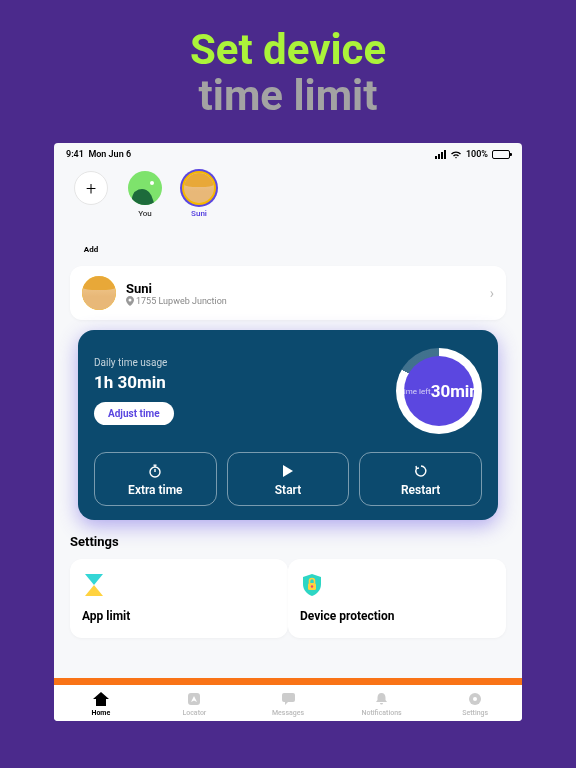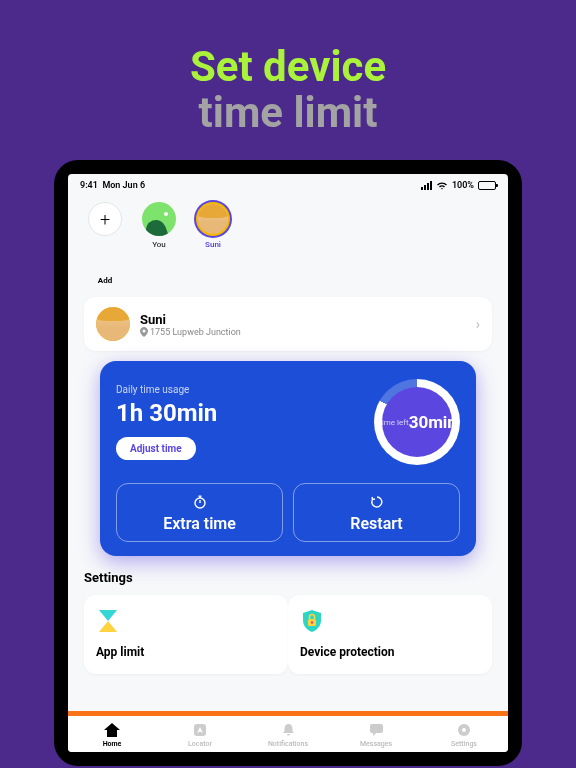--- a/index.html
+++ b/index.html
@@ -1,20 +1,20 @@
 <!DOCTYPE html>
 <html><head>
 <meta charset="utf-8">
 <style>
 * { margin: 0; padding: 0; box-sizing: border-box; font-family: -apple-system, BlinkMacSystemFont, "Segoe UI", Roboto, sans-serif; }
 body { background: #4B2A8C; width: 576px; height: 768px; overflow: hidden; }
-.hero-title { text-align: center; padding-top: 44px; padding-bottom: 24px; }
+.hero-title { text-align: center; padding-top: 27px; padding-bottom: 24px; }
 .hero-line1 { font-size: 42px; font-weight: 700; color: #ABF33A; line-height: 1.1; }
 .hero-line2 { font-size: 42px; font-weight: 700; color: #a3a3a3; line-height: 1.1; }
-.tablet-frame { width: 468px; margin: 0 auto; background: #000; border-radius: 24px; padding: 14px; }
+.tablet-frame { width: 468px; margin: 0 auto; background: #000; border-radius: 24px; }
 .tablet-screen { background: #F7F8FA; border-radius: 4px; overflow: hidden; height: 578px; position: relative; }
 .status-bar { display: flex; justify-content: space-between; align-items: center; padding: 6px 12px 2px; font-size: 9px; font-weight: 600; color: #000; }
 .status-right { display: flex; align-items: center; gap: 4px; }
 .bars { display: inline-flex; align-items: flex-end; gap: 1px; }
 .bars span { width: 2px; background: #000; display: block; }
 .bars span:nth-child(1){height:3px} .bars span:nth-child(2){height:5px} .bars span:nth-child(3){height:7px} .bars span:nth-child(4){height:9px}
 .battery { width: 18px; height: 9px; border: 1px solid #000; border-radius: 2px; position: relative; }
 .battery::after { content:''; position:absolute; right:-3px; top:2px; width:2px; height:3px; background:#000; border-radius:0 1px 1px 0;}
 .battery-fill { background:#000; width:100%; height:100%; border-radius:1px;}
 .profiles { display: flex; gap: 12px; padding: 10px 16px 6px; align-items: flex-start; }
@@ -30,46 +30,46 @@
 .suni-face::before { content:''; position:absolute; top:-2px; left:-2px; right:-2px; height:16px; background:#E8A838; border-radius: 14px 14px 40% 40%;}
 .profile-label { font-size: 8px; color: #333; font-weight: 500; }
 .profile-label.selected { color: #5B47E0; font-weight: 600; }
 .profile-label.add-l { font-weight: 700; color: #000; margin-top: 36px; }
 .profile-card { margin: 6px 16px; background: #fff; border-radius: 12px; padding: 10px 12px; display: flex; align-items: center; gap: 10px; box-shadow: 0 1px 3px rgba(0,0,0,0.04); }
 .profile-card-avatar { width: 34px; height: 34px; border-radius: 50%; background: #F5B800; position: relative; overflow: hidden; flex-shrink: 0; }
 .profile-card-info { flex: 1; }
 .profile-card-name { font-size: 13px; font-weight: 700; color: #000; }
 .profile-card-loc { font-size: 9px; color: #888; display: flex; align-items: center; gap: 2px; }
 .chevron { color: #bbb; font-size: 14px; }
-.time-card { margin: 10px 32px; background: #1d4ed8; border-radius: 16px; padding: 18px 16px 14px; box-shadow: 0 6px 20px rgba(91,71,224,0.45); }
+.time-card { margin: 10px 24px; background: #0c4a6e; border-radius: 16px; padding: 18px 16px 14px; box-shadow: 0 6px 20px rgba(91,71,224,0.45); }
 .time-top { display: flex; justify-content: space-between; align-items: center; margin-bottom: 18px; }
 .time-left-col { }
 .time-label { font-size: 10px; color: rgba(255,255,255,0.75); margin-bottom: 4px; }
-.time-value { font-size: 24px; font-weight: 700; color: #fff; margin-bottom: 10px; }
+.time-value { font-size: 17px; font-weight: 700; color: #fff; margin-bottom: 10px; }
 .adjust-btn { background: #fff; color: #5B47E0; border: none; border-radius: 16px; padding: 6px 14px; font-size: 10px; font-weight: 700; }
 .ring-wrap { position: relative; width: 86px; height: 86px; }
 .ring-bg { position:absolute; inset:0; border-radius:50%; background: conic-gradient(#fff 0deg 300deg, rgba(255,255,255,0.22) 300deg 360deg); }
 .ring-bg::after { content:''; position:absolute; inset:8px; background:#5B47E0; border-radius:50%; }
 .ring-text { position: absolute; inset: 0; display: flex; flex-direction: row; align-items: center; justify-content: center; }
 .ring-label { font-size: 8px; color: rgba(255,255,255,0.75); }
 .ring-value { font-size: 17px; font-weight: 700; color: #fff; }
 .time-actions { display: flex; gap: 10px; }
 .time-action { flex: 1; border: 1.5px solid rgba(255,255,255,0.45); border-radius: 12px; padding: 10px 4px 8px; display: flex; flex-direction: column; align-items: center; gap: 4px; background: transparent; }
 .time-action-icon { color: #fff; font-size: 15px; height: 16px; display:flex; align-items:center; justify-content:center;}
-.time-action-label { font-size: 16px; color: #fff; font-weight: 600; }
+.time-action-label { font-size: 12px; color: #fff; font-weight: 600; }
 .settings-section { margin: 14px 16px 0; }
 .settings-title { font-size: 13px; font-weight: 700; color: #000; margin-bottom: 10px; }
 .settings-grid { display: flex; gap: 0; align-items: center; }
 .settings-card { flex: 1; background: #fff; border-radius: 12px; padding: 14px 12px; box-shadow: 0 1px 3px rgba(0,0,0,0.04); }
 .settings-icon { width: 24px; height: 24px; margin-bottom: 12px; display:flex; align-items:center; justify-content:center;}
 .settings-card-label { font-size: 12px; font-weight: 700; color: #000; line-height: 1.2; }
 .hourglass { position:relative; width:18px; height:22px;}
 .hourglass::before{content:''; position:absolute; top:0; left:0; border-left:9px solid transparent; border-right:9px solid transparent; border-top:11px solid #34D6D6;}
 .hourglass::after{content:''; position:absolute; bottom:0; left:0; border-left:9px solid transparent; border-right:9px solid transparent; border-bottom:11px solid #FFD23F;}
-.tabbar { position: absolute; bottom: 0; left: 0; right: 0; background: #fff; border-top: 5px solid #f97316; display: flex; justify-content: center; padding: 6px 0 4px; }
+.tabbar { position: absolute; bottom: 0; left: 0; right: 0; background: #fff; border-top: 7px solid #f97316; display: flex; justify-content: center; padding: 6px 0 4px; }
 .tab { display: flex; flex-direction: column; align-items: center; gap: 2px; flex:1;}
 .tab-icon { font-size: 14px; color: #bbb; height:16px; display:flex; align-items:center;}
 .tab.active .tab-icon { color: #000; }
 .tab-label { font-size: 7px; color: #bbb; font-weight: 500; }
 .tab.active .tab-label { color: #000; font-weight: 700; }
 svg { display: block; }
 </style>
 </head>
 <body>
 
@@ -159,20 +159,28 @@
                 <circle cx="7" cy="8" r="5" fill="none" stroke="#fff" stroke-width="1.4"></circle>
                 <rect x="5.5" y="0.5" width="3" height="1.4" fill="#fff"></rect>
                 <line x1="7" y1="2" x2="7" y2="3" stroke="#fff" stroke-width="1.4"></line>
                 <line x1="7" y1="8" x2="7" y2="5" stroke="#fff" stroke-width="1.4"></line>
               </svg>
             </span>
           <span class="time-action-label">Extra time</span>
         </button>
         <button class="time-action">
           <span class="time-action-icon">
+              <svg width="12" height="14" viewBox="0 0 12 14">
+                <path d="M1 1 L11 7 L1 13 Z" fill="#fff"></path>
+              </svg>
+            </span>
+          <span class="time-action-label">Start</span>
+        </button>
+        <button class="time-action">
+          <span class="time-action-icon">
               <svg width="14" height="14" viewBox="0 0 14 14">
                 <path d="M7 2 A5 5 0 1 1 2.5 4.5" fill="none" stroke="#fff" stroke-width="1.4"></path>
                 <path d="M2 2 L2.5 4.5 L5 4" fill="none" stroke="#fff" stroke-width="1.4"></path>
               </svg>
             </span>
           <span class="time-action-label">Restart</span>
         </button>
       </div>
     </div>
 
@@ -212,37 +220,37 @@
         <span class="tab-icon">
             <svg width="14" height="14" viewBox="0 0 14 14">
               <rect x="1" y="1" width="12" height="12" rx="3" fill="#ccc"></rect>
               <path d="M4 10 L7 4 L10 10 L7 8.5 Z" fill="#fff"></path>
             </svg>
           </span>
         <span class="tab-label">Locator</span>
       </div>
       <div class="tab">
         <span class="tab-icon">
-            <svg width="13" height="14" viewBox="0 0 13 14">
-              <path d="M6.5 1 C4 1 2.5 3 2.5 5.5 V8 L1 10 H12 L10.5 8 V5.5 C10.5 3 9 1 6.5 1 Z M5 11 A1.5 1.5 0 0 0 8 11 Z" fill="#ccc"></path>
-            </svg>
-          </span>
-        <span class="tab-label">Notifications</span>
-      </div>
-      <div class="tab">
-        <span class="tab-icon">
             <svg width="15" height="14" viewBox="0 0 15 14">
               <rect x="1" y="1" width="13" height="9" rx="2" fill="#ccc"></rect>
               <path d="M4 10 L4 13 L7 10" fill="#ccc"></path>
             </svg>
           </span>
         <span class="tab-label">Messages</span>
       </div>
       <div class="tab">
         <span class="tab-icon">
+            <svg width="13" height="14" viewBox="0 0 13 14">
+              <path d="M6.5 1 C4 1 2.5 3 2.5 5.5 V8 L1 10 H12 L10.5 8 V5.5 C10.5 3 9 1 6.5 1 Z M5 11 A1.5 1.5 0 0 0 8 11 Z" fill="#ccc"></path>
+            </svg>
+          </span>
+        <span class="tab-label">Notifications</span>
+      </div>
+      <div class="tab">
+        <span class="tab-icon">
             <svg width="14" height="14" viewBox="0 0 14 14">
               <circle cx="7" cy="7" r="6" fill="#ccc"></circle>
               <circle cx="7" cy="7" r="2" fill="#fff"></circle>
             </svg>
           </span>
         <span class="tab-label">Settings</span>
       </div>
     </div>
 
   </div>

